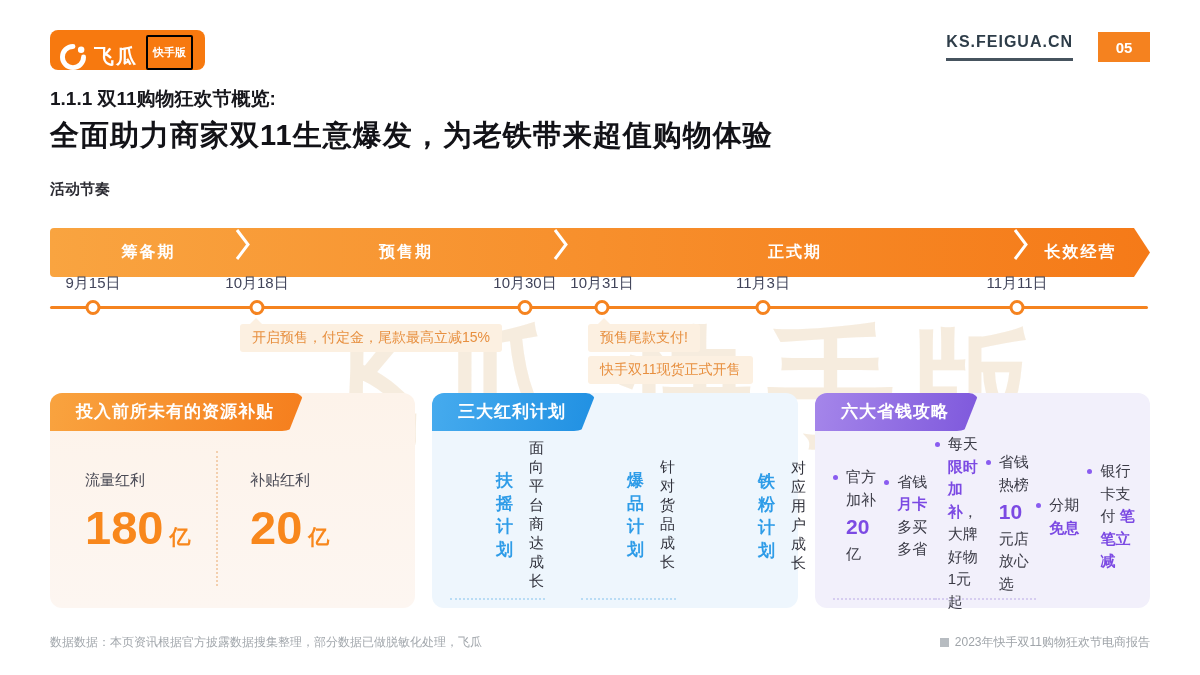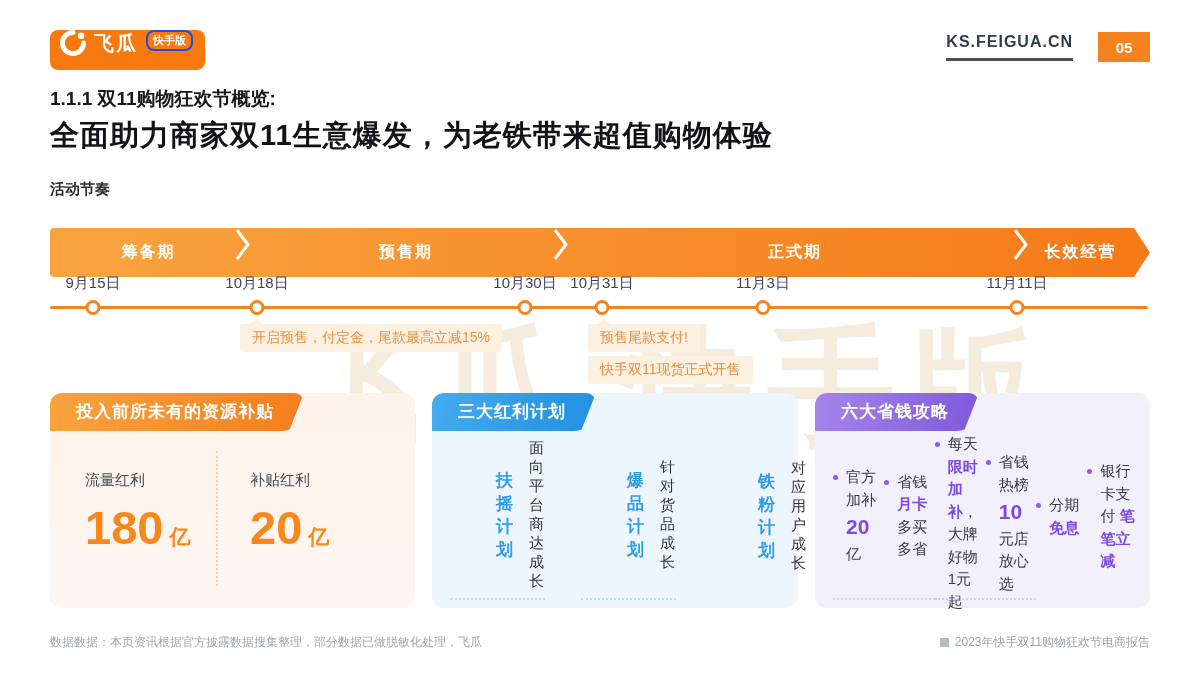--- a/index.html
+++ b/index.html
@@ -2,24 +2,24 @@
 <html><head>
 <meta charset="utf-8">
 <style>
   * { margin:0; padding:0; box-sizing:border-box; }
   html,body { width:1200px; height:675px; }
   body { font-family:"Liberation Sans","DejaVu Sans",sans-serif; background:#fff; }
   #page { position:relative; width:1200px; height:675px; background:#ffffff; overflow:hidden; }
 
   
   .logo { position:absolute; left:50px; top:30px; height:40px; padding:0 12px 0 10px;
-          background:#f7790f; border-radius:8px; display:flex; align-items:flex-start; gap:8px; }
+          background:#f7790f; border-radius:8px; display:flex; align-items:flex-end; gap:8px; }
   .logo-brand { color:#fff; font-size:20px; font-weight:bold; letter-spacing:2px; }
-  .logo-badge { color:#fff; font-size:11px; font-weight:bold; border:2px solid #1d4ed8;
-                border-radius:8px; padding:1px 5px; }
+  .logo-badge { color:#fff; font-size:11px; font-weight:bold; border:2px solid #000000;
+                border-radius:2px; padding:8px 5px; }
   .site-wrap { position:absolute; right:50px; top:32px; display:flex; align-items:center; gap:25px; }
   .site-url { font-size:16px; font-weight:bold; color:#2e3d49; letter-spacing:1px;
               border-bottom:3px solid #46535e; padding-bottom:7px; }
   .page-num { width:52px; height:30px; background:#f5821f; color:#fff; font-size:15px;
               font-weight:bold; display:flex; align-items:center; justify-content:center; }
 
   
   .sec-title  { position:absolute; left:50px; top:86px;  font-size:19px; font-weight:bold; color:#17171c; }
   .main-title { position:absolute; left:50px; top:116px; font-size:29px; font-weight:bold; color:#121217; letter-spacing:1px; }
   .sub-title  { position:absolute; left:50px; top:180px; font-size:15px; font-weight:bold; color:#2c2c33; }

